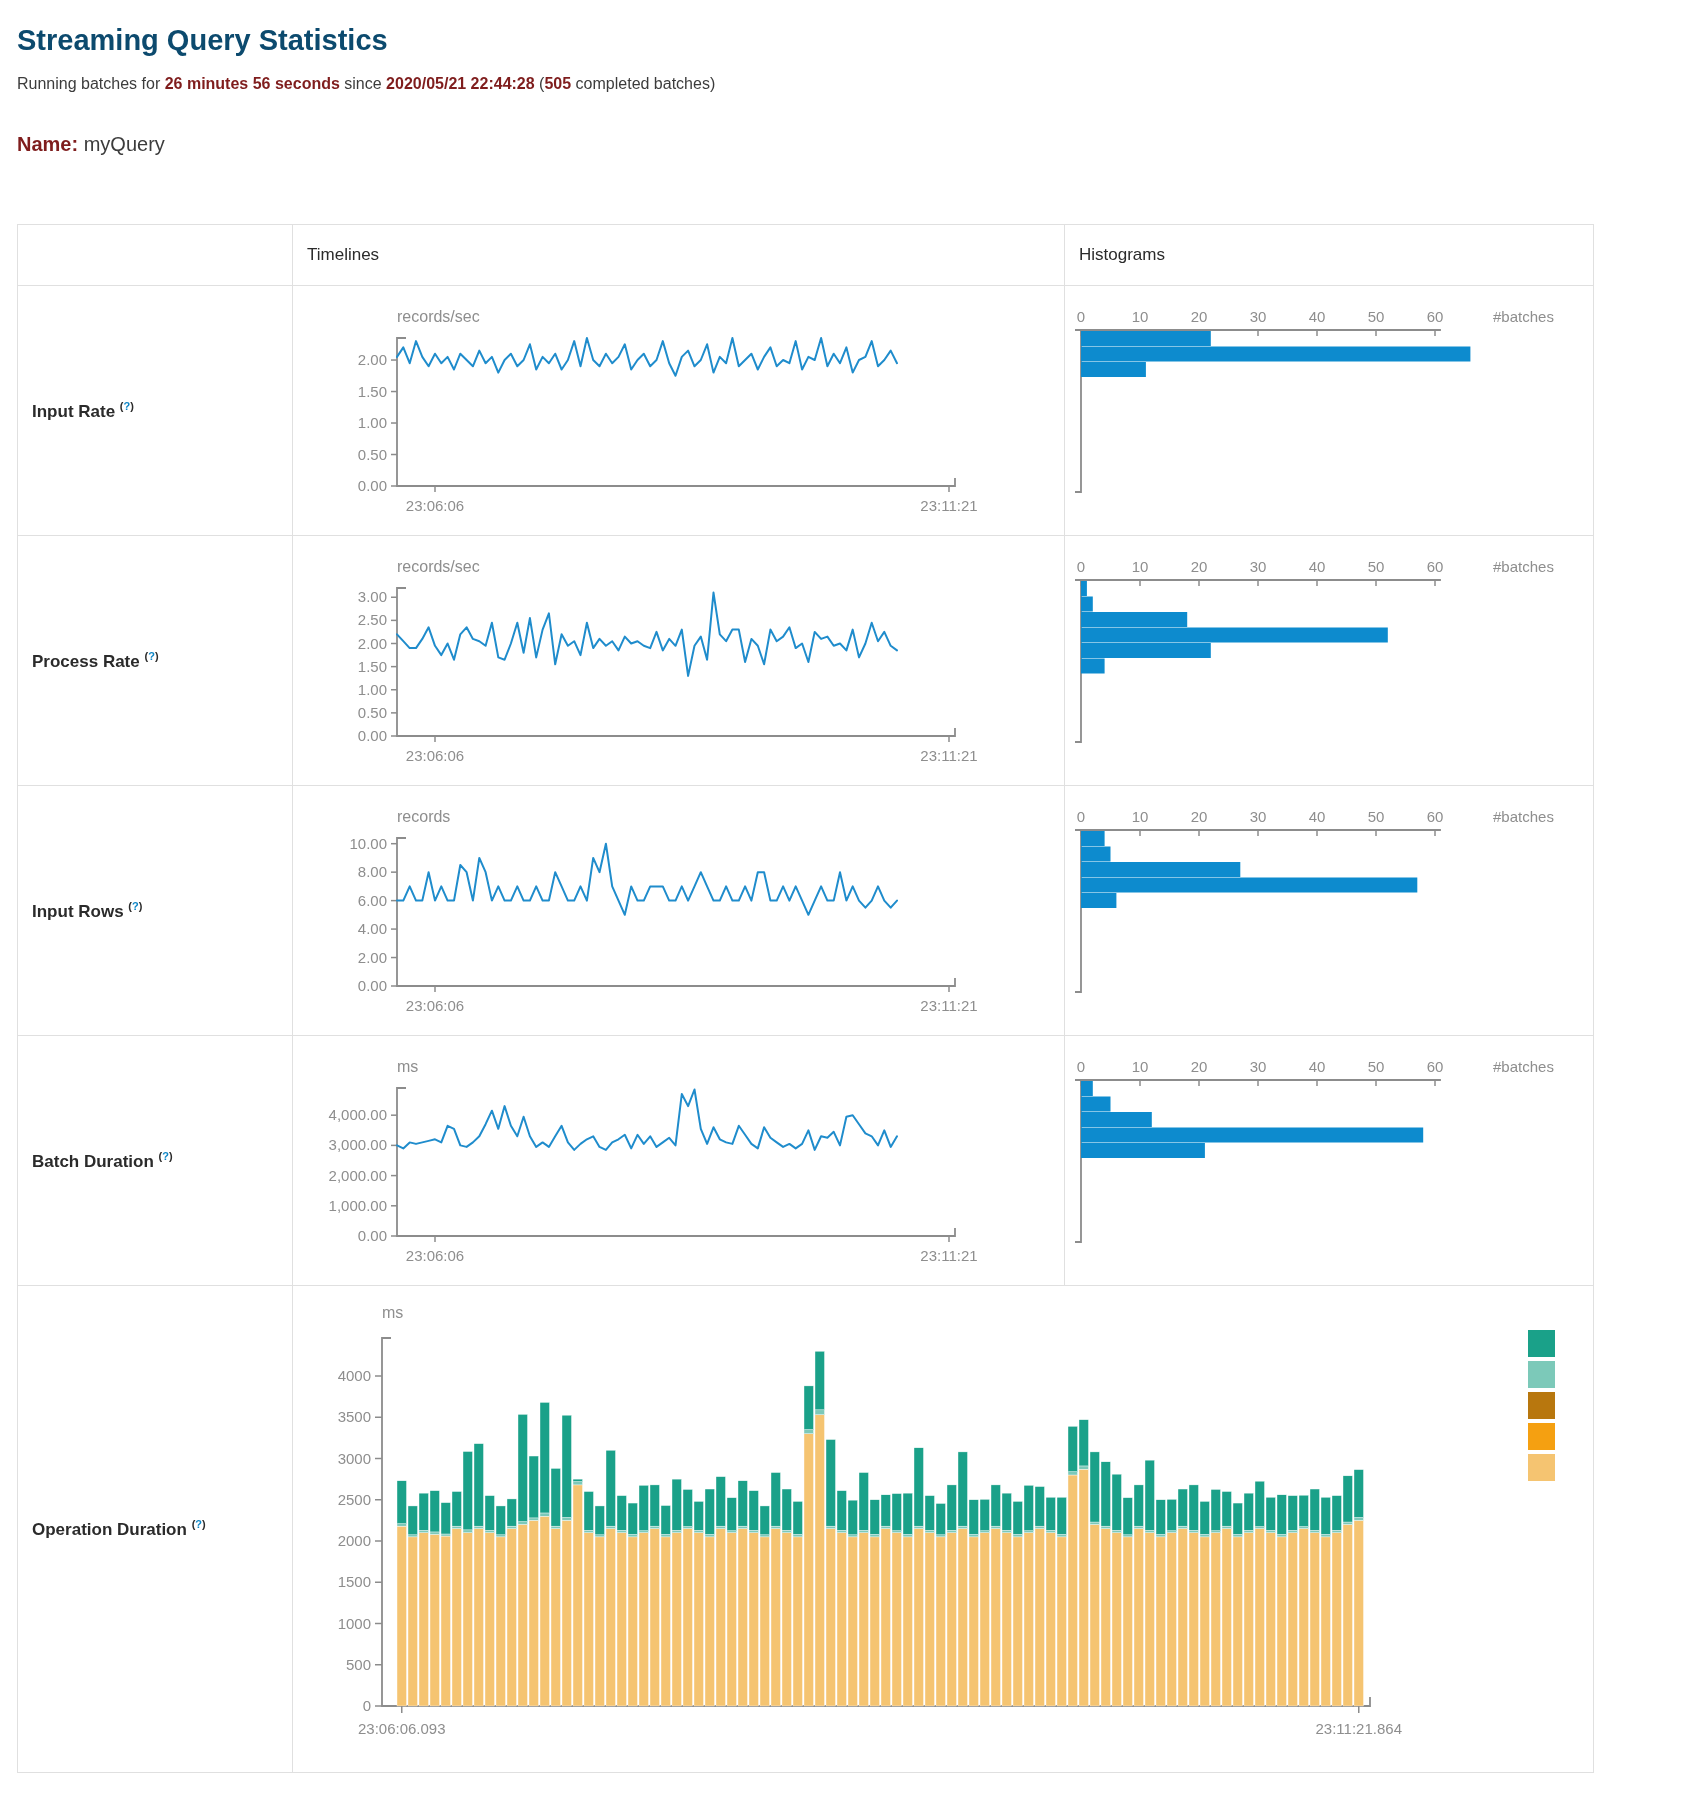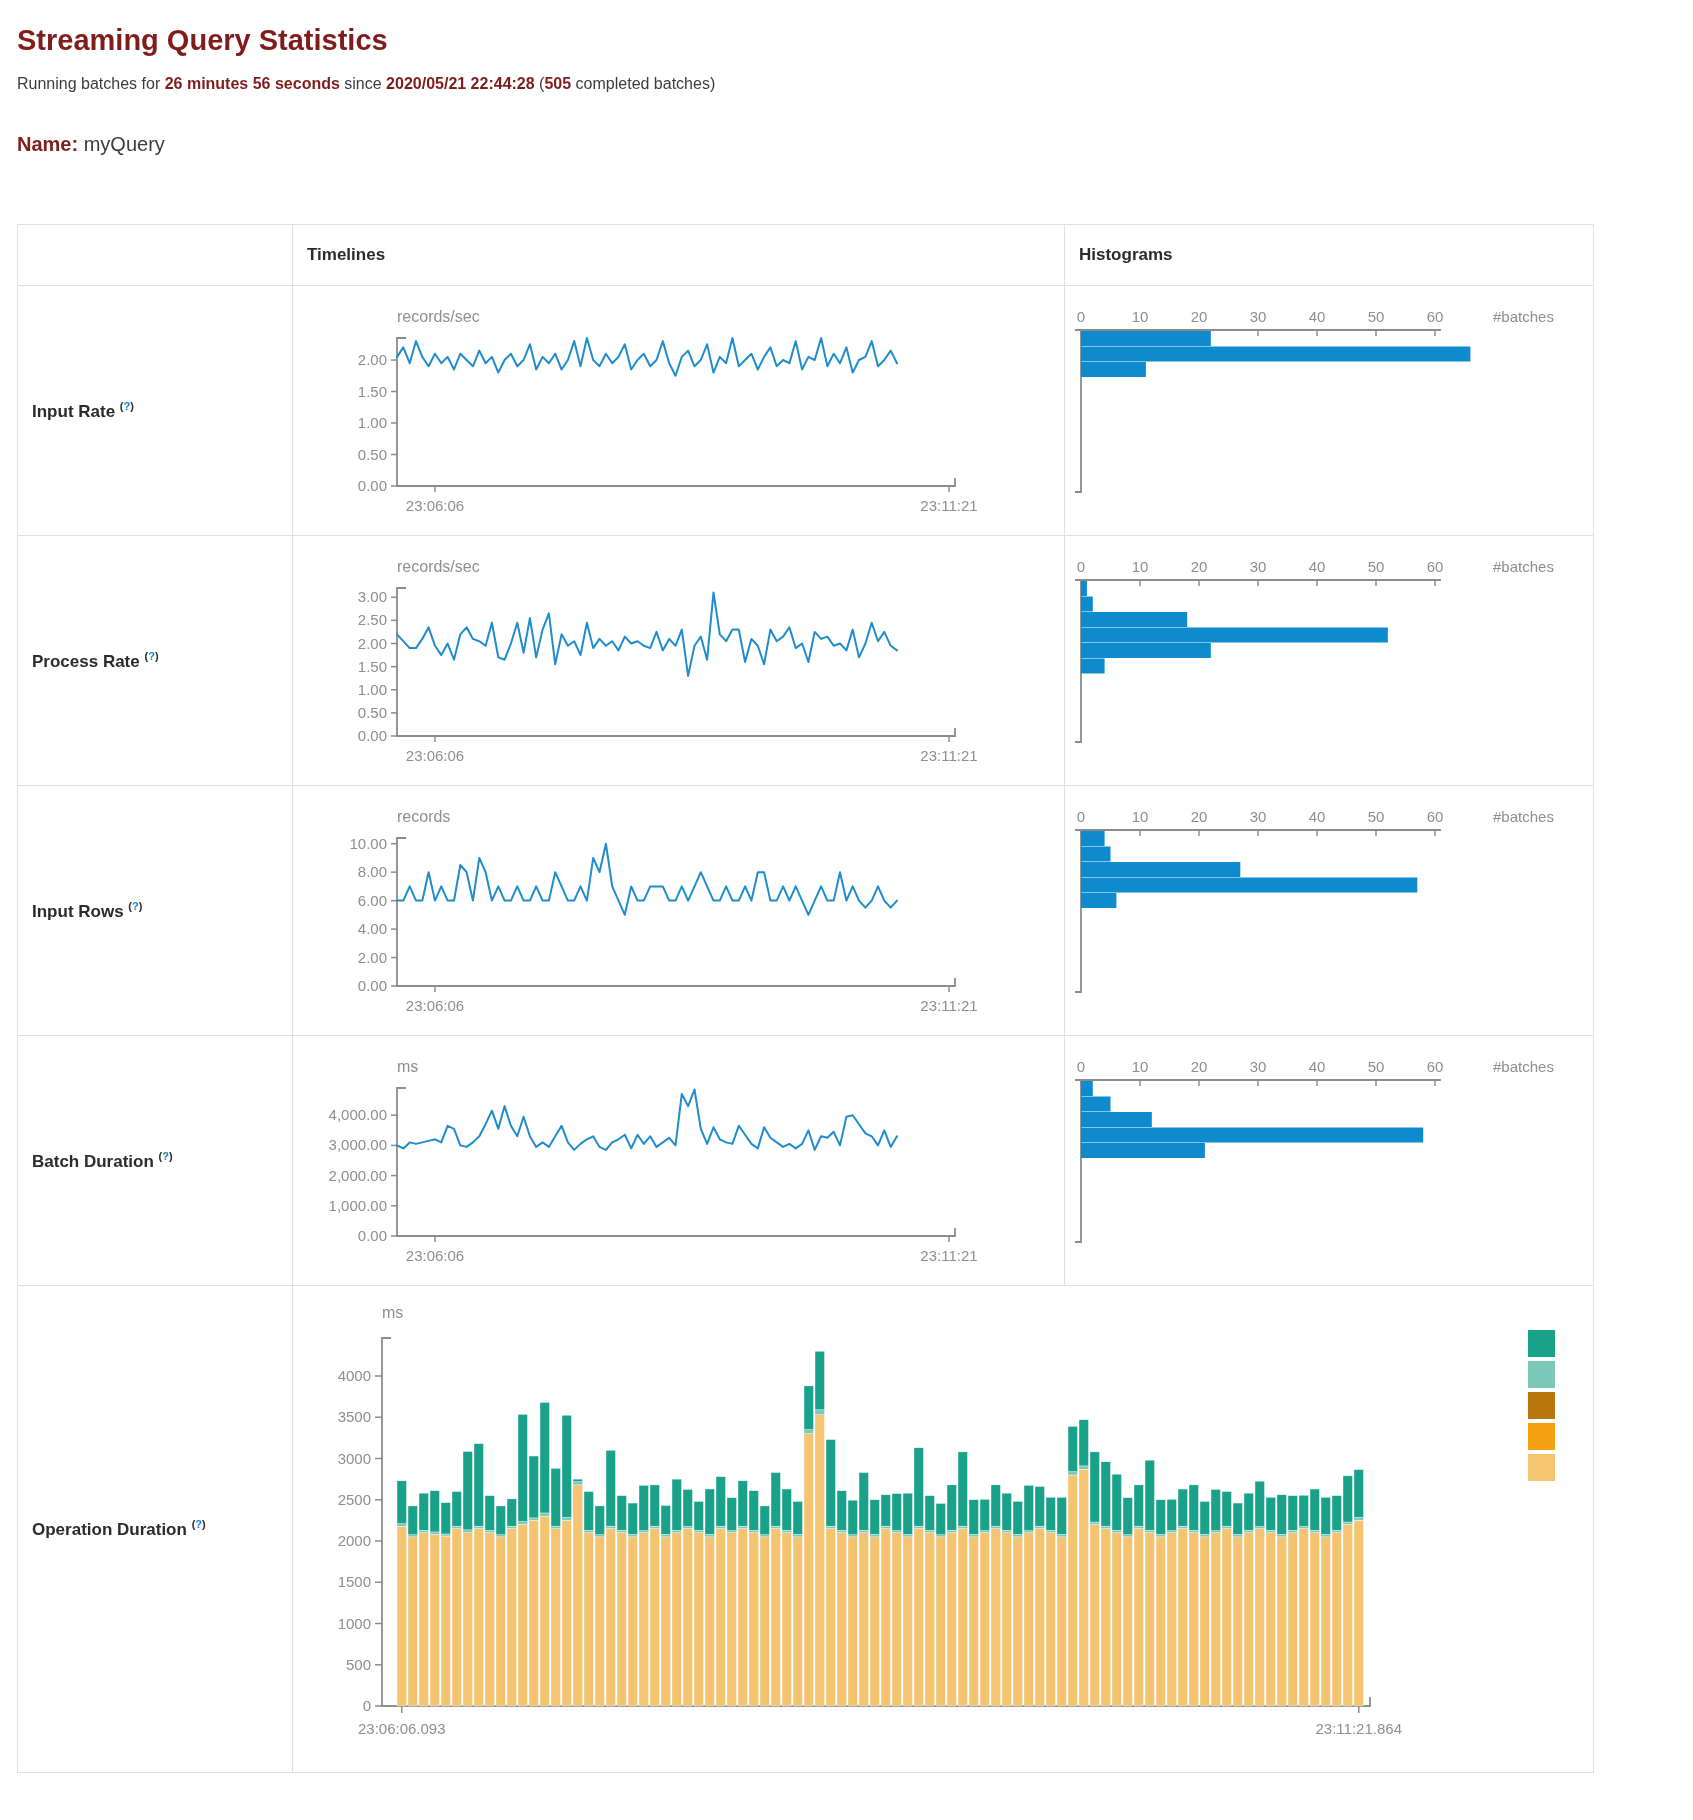--- a/index.html
+++ b/index.html
@@ -1,23 +1,23 @@
 <!DOCTYPE html>
 <html><head>
 <meta charset="utf-8">
 <style>
   html,body { margin:0; padding:0; background:#fff; }
   body { font-family:"Liberation Sans", sans-serif; color:#333; padding:14px 17px; width:1659px; }
-  h1 { font-size:29px; margin:10px 0 18px 0; color:#7f1d1d; font-weight:bold; }
+  h1 { font-size:29px; margin:10px 0 18px 0; color:#0c4a6e; font-weight:bold; }
   .subtitle { font-size:16px; color:#3c3c3c; margin:0 0 38px 0; }
   .subtitle b, .info b { color:#7f1d1d; }
   .info { font-size:20px; line-height:27px; color:#3c3c3c; }
   table.stats { border-collapse:collapse; table-layout:fixed; width:1576px; margin-top:66px; background:#fff; }
   table.stats th, table.stats td { border:1px solid #e0e0e0; }
-  table.stats th { text-align:left; font-size:17px; color:#2b2b2b; padding:20px 14px; font-weight:bold; }
+  table.stats th { text-align:left; font-size:17px; color:#2b2b2b; padding:20px 14px; font-weight:normal; }
   td.label-cell { font-size:17px; font-weight:bold; color:#2b2b2b; padding-left:14px; vertical-align:middle; }
   sup.help { font-size:11px; font-weight:bold; color:#2b2b2b; }
   sup.help .q { color:#0c85c6; }
   td.chart-cell { vertical-align:top; padding:10px 0 0 4px; }
   td.hist-cell  { vertical-align:top; padding:14px 0 0 4px; }
   td.op-cell { vertical-align:top; padding:12px 0 0 4px; position:relative; }
   svg text { font-family:"Liberation Sans", sans-serif; }
   .tick-text { fill:#8e8e8e; font-size:15px; }
   .unit-text { fill:#8e8e8e; font-size:16px; }
   .legend { position:absolute; top:44px; right:38px; }

